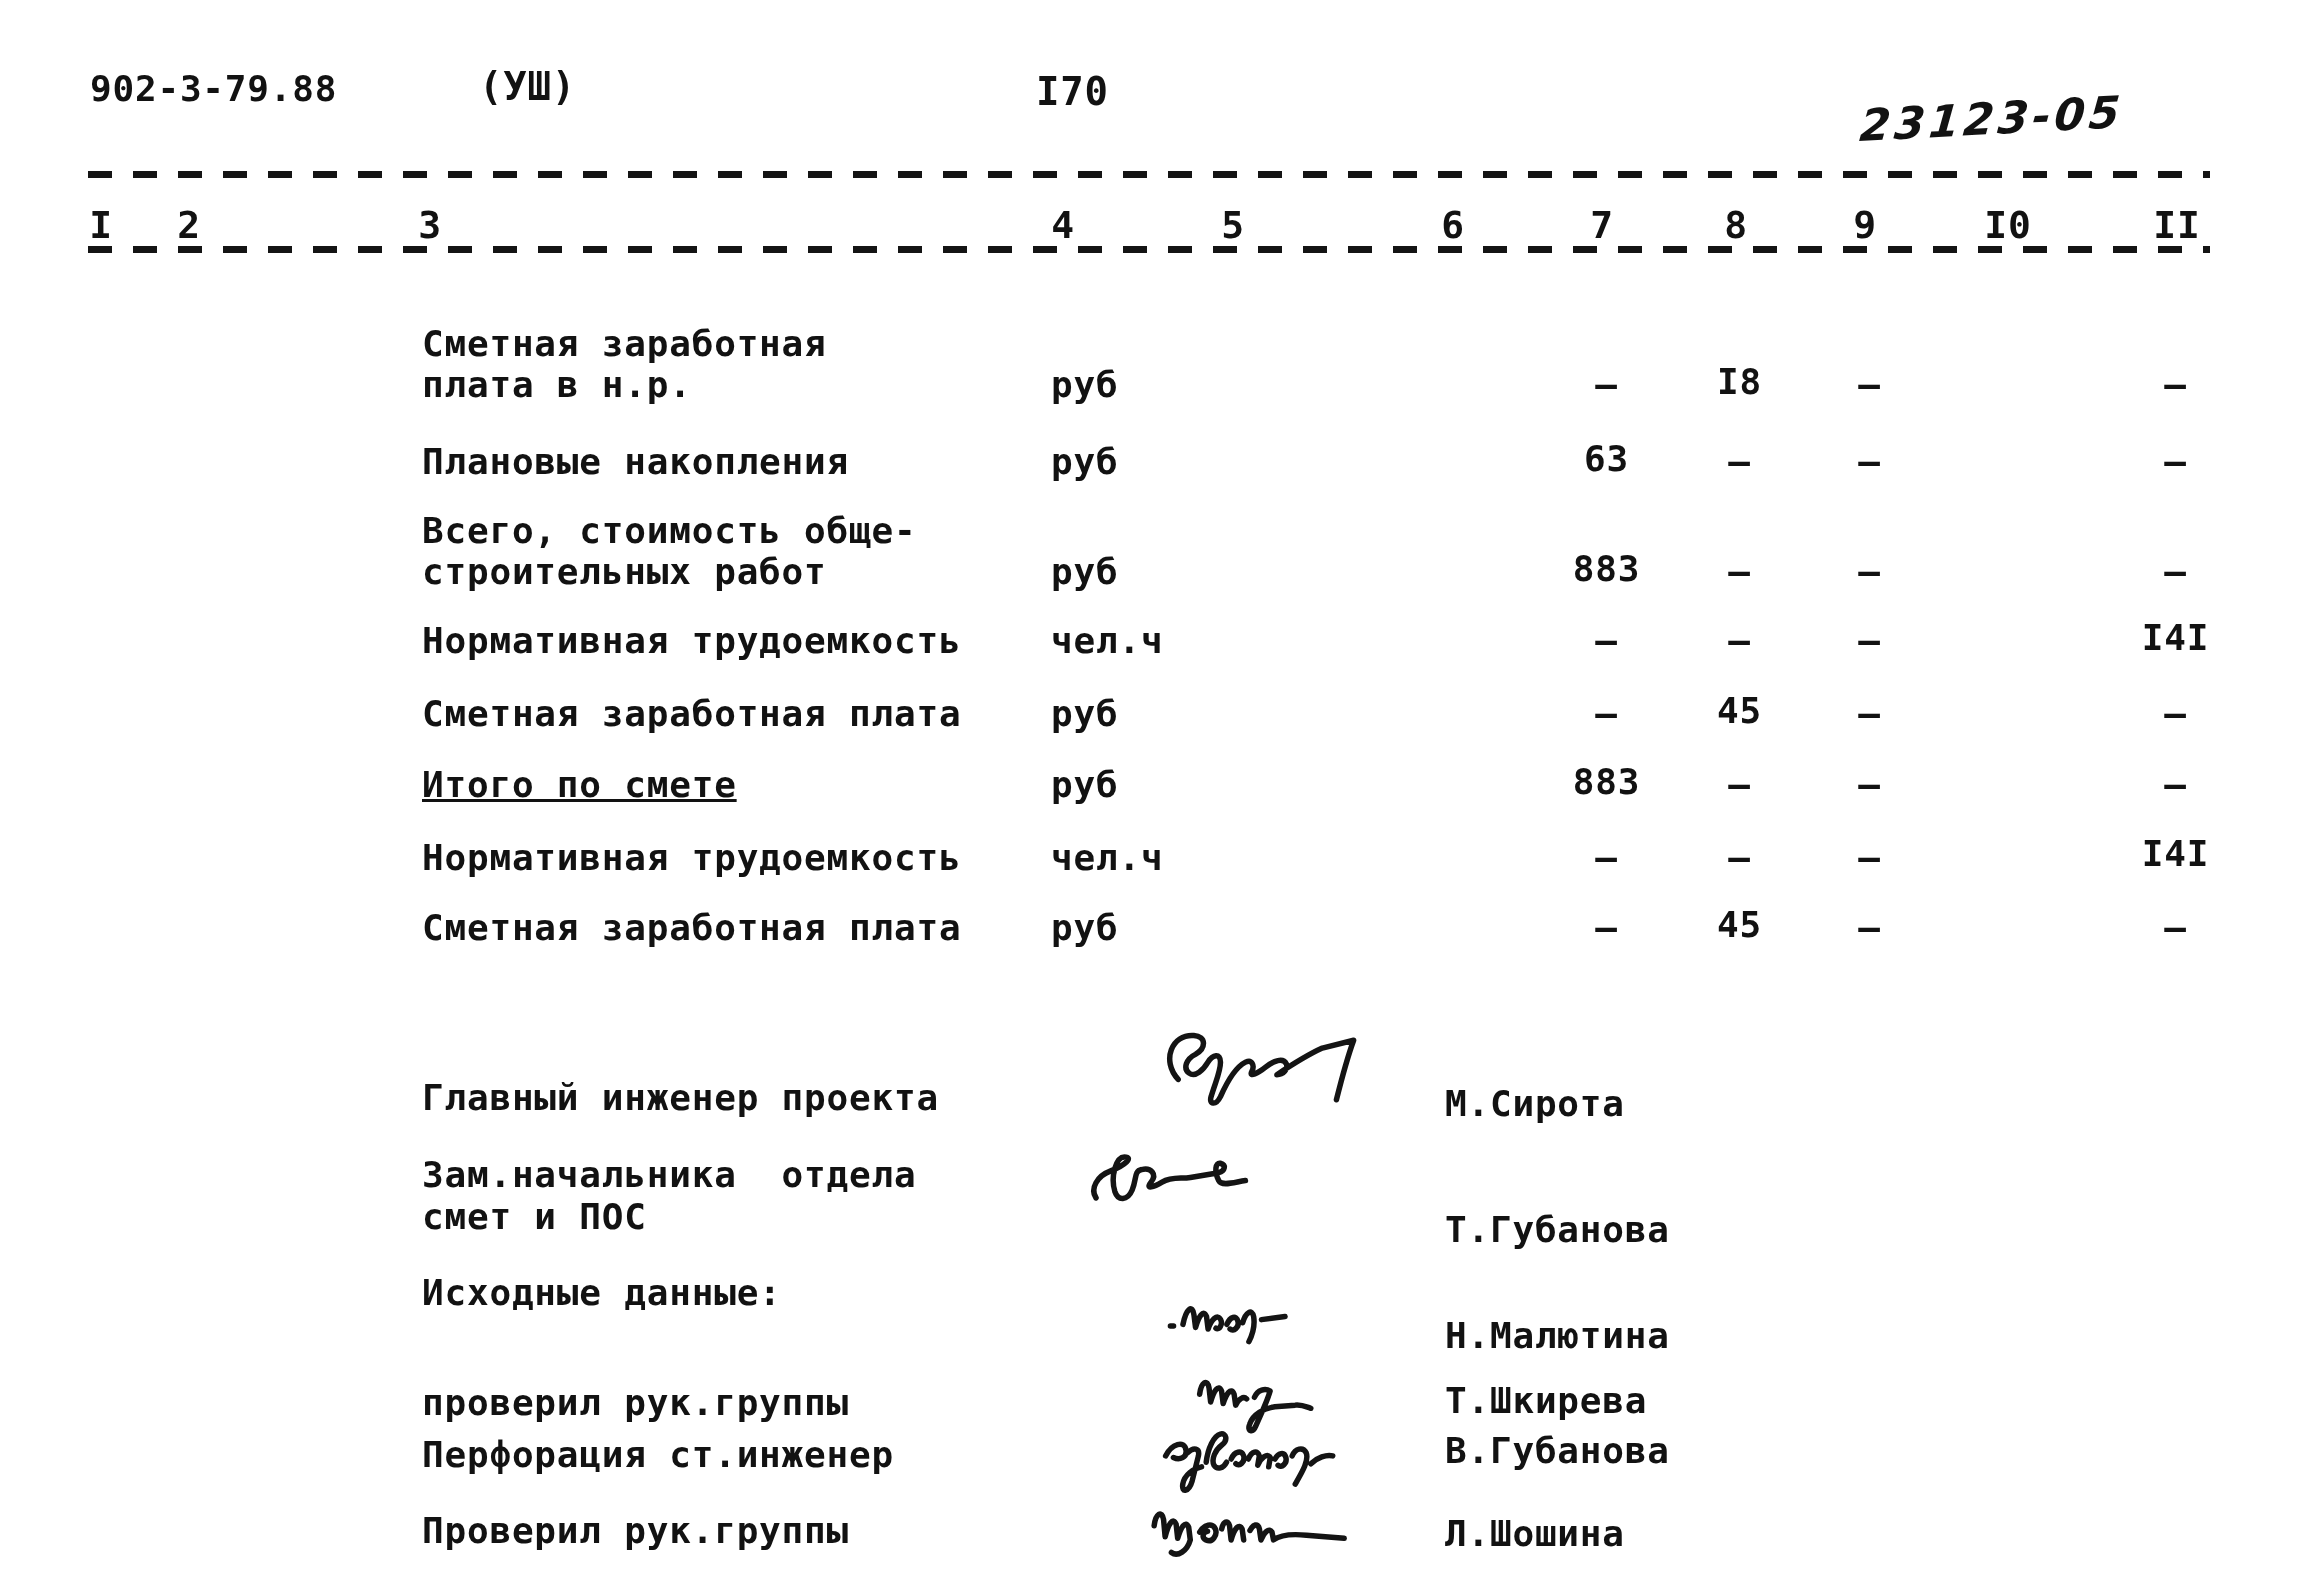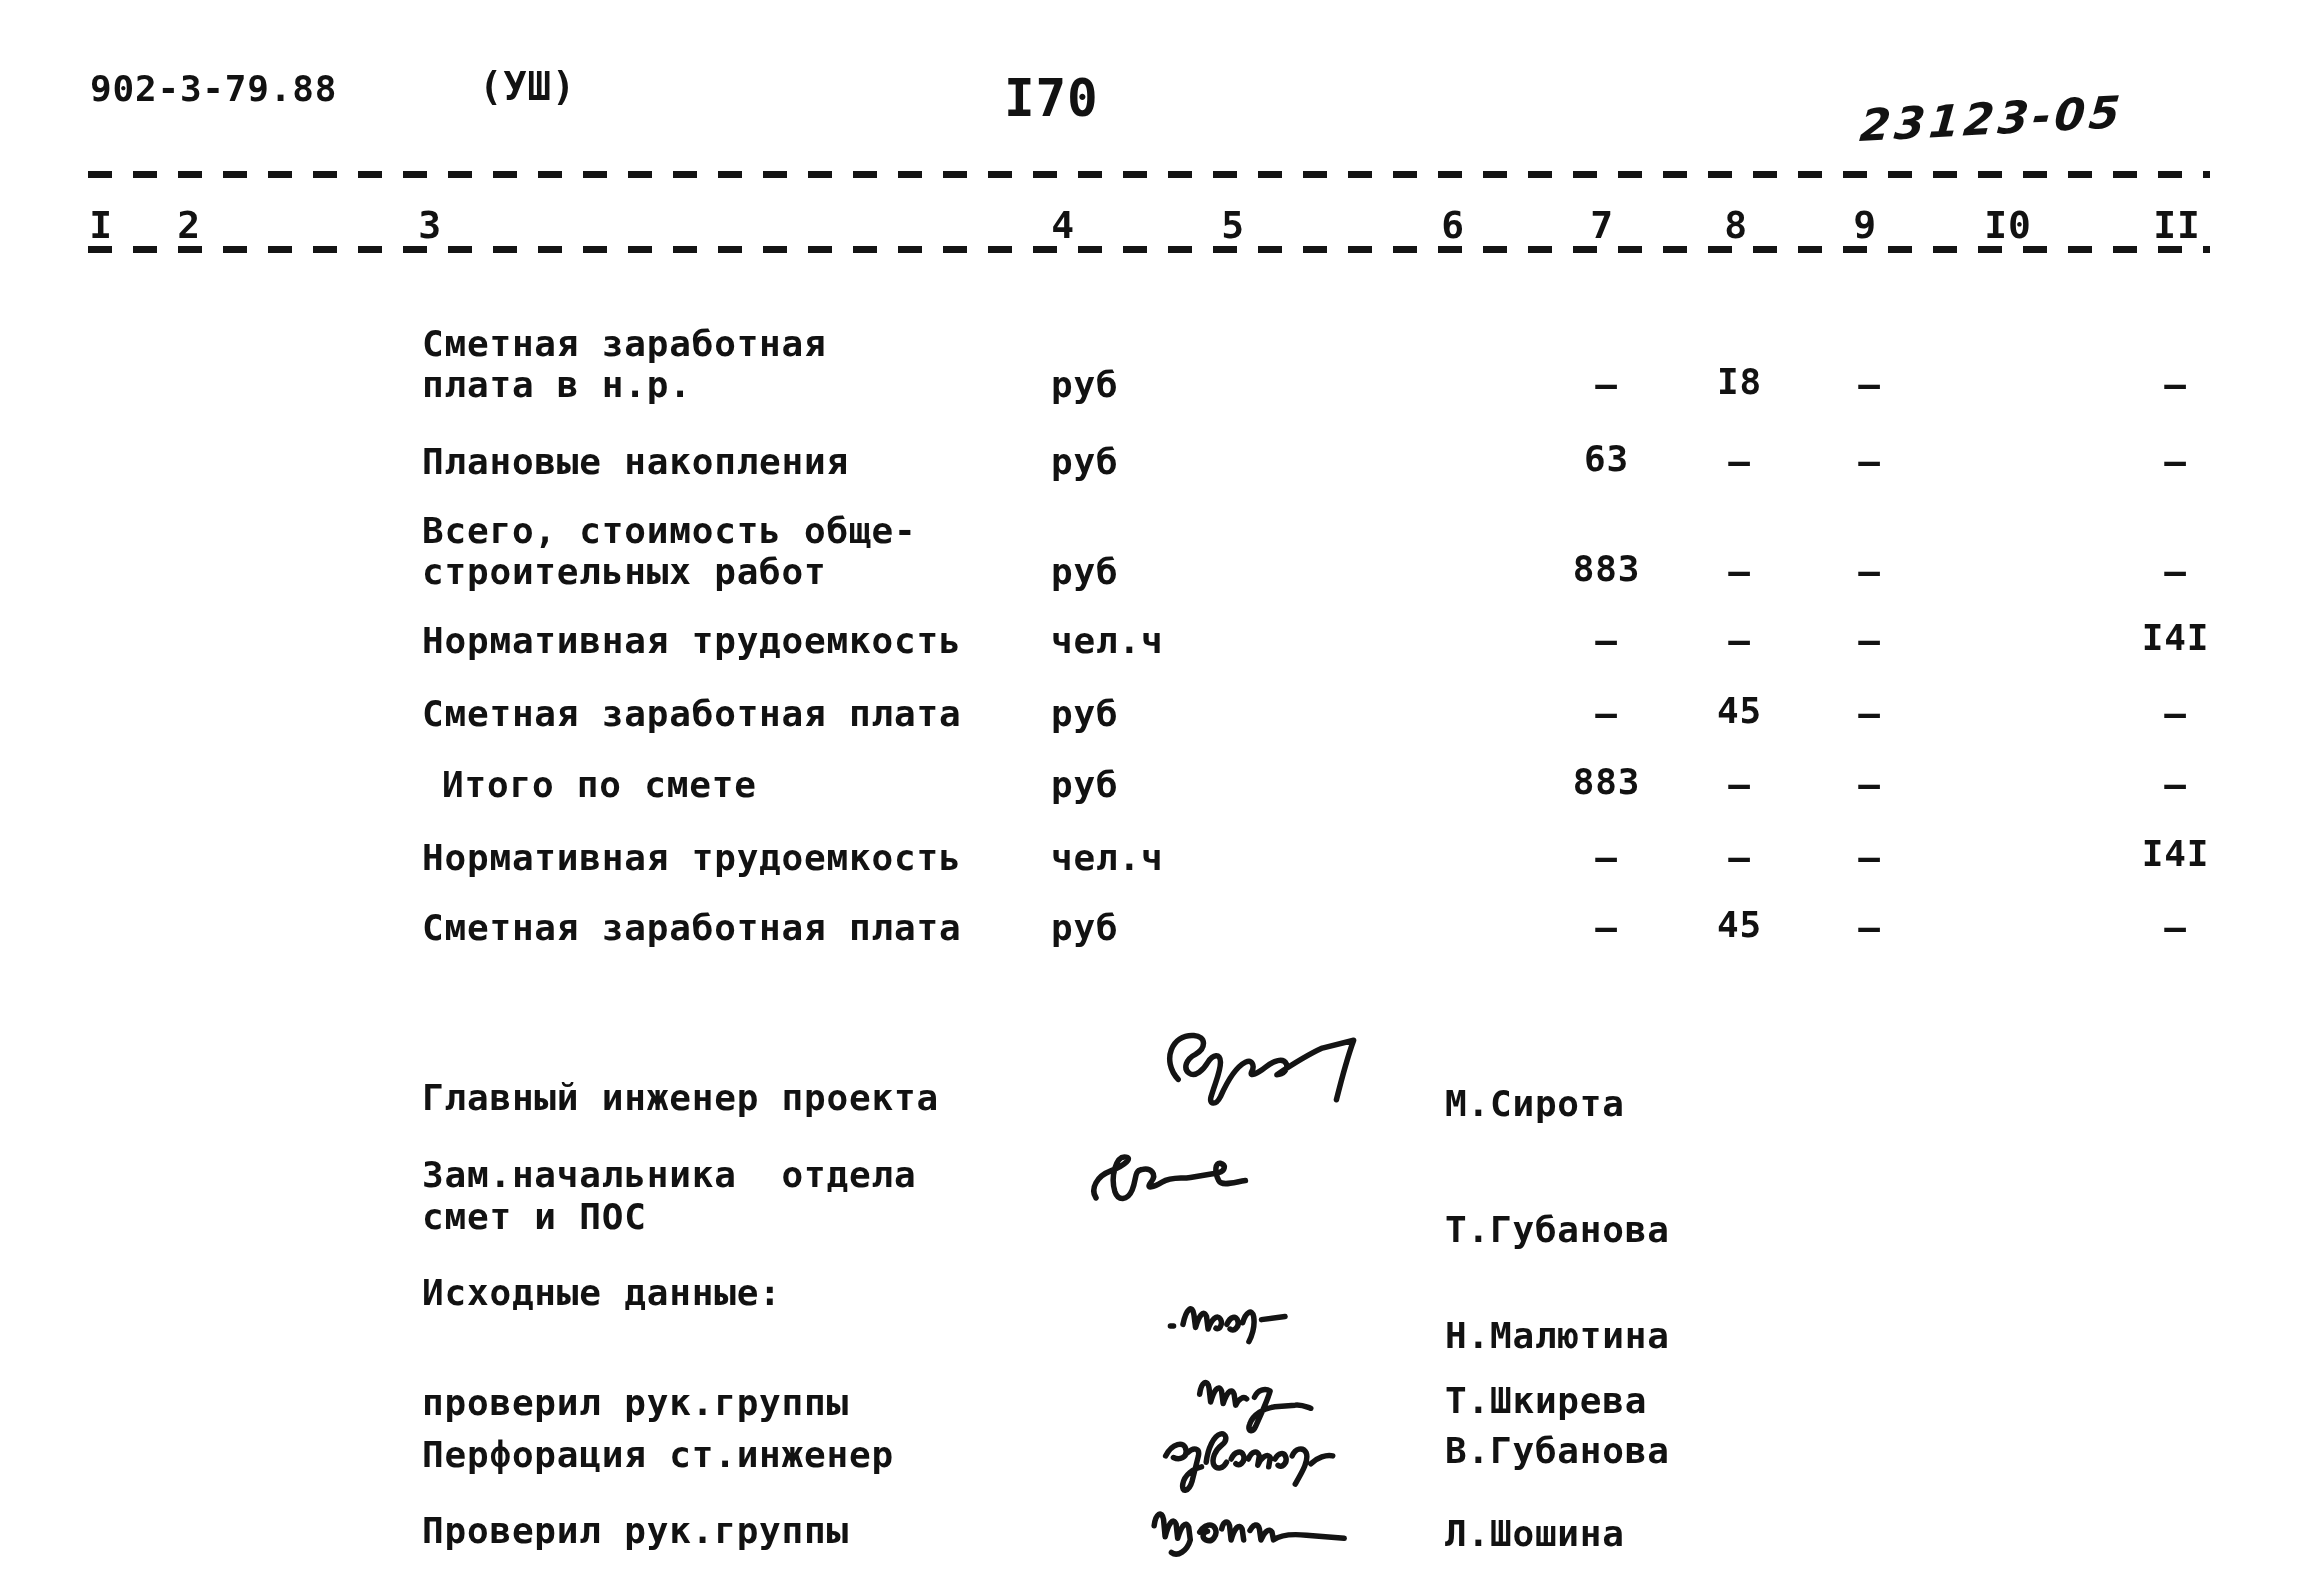--- a/index.html
+++ b/index.html
@@ -60,21 +60,21 @@
     stroke-linejoin:round;
   }
 </style>
 </head>
 <body>
 
 <div class="page">
 
   <span class="t" style="left:90px;top:53px;">902-3-79.88</span>
   <span class="t" style="left:479px;top:50px;font-size:39px;">(УШ)</span>
-  <span class="t" style="left:1004px;top:55px;font-size:51px;">I70</span>
+  <span class="t" style="left:1036px;top:55px;font-size:39px;">I70</span>
   <span class="hand" style="left:1860px;top:77px;">23123-05</span>
 
   <div class="dash-line" style="top:155px;"></div>
   <div class="dash-line" style="top:230px;"></div>
 
   <span class="t col-num" style="left:101px;">I</span>
   <span class="t col-num" style="left:189px;">2</span>
   <span class="t col-num" style="left:430px;">3</span>
   <span class="t col-num" style="left:1063px;">4</span>
   <span class="t col-num" style="left:1233px;">5</span>
@@ -115,21 +115,21 @@
   <span class="t val" style="left:1799px;top:605px;">–</span>
   <span class="t val" style="left:2105px;top:602px;">I4I</span>
 
   <span class="t" style="left:422px;top:678px;">Сметная заработная плата</span>
   <span class="t" style="left:1051px;top:678px;">руб</span>
   <span class="t val" style="left:1536px;top:678px;">–</span>
   <span class="t val" style="left:1669px;top:675px;">45</span>
   <span class="t val" style="left:1799px;top:678px;">–</span>
   <span class="t val" style="left:2105px;top:678px;">–</span>
 
-  <span class="t" style="left:442px;top:749px;">Итого по смете</span>
+  <span class="t" style="left:422px;top:749px;text-decoration:underline;">Итого по смете</span>
   <span class="t" style="left:1051px;top:749px;">руб</span>
   <span class="t val" style="left:1536px;top:746px;">883</span>
   <span class="t val" style="left:1669px;top:749px;">–</span>
   <span class="t val" style="left:1799px;top:749px;">–</span>
   <span class="t val" style="left:2105px;top:749px;">–</span>
 
   <span class="t" style="left:422px;top:822px;">Нормативная трудоемкость</span>
   <span class="t" style="left:1051px;top:822px;">чел.ч</span>
   <span class="t val" style="left:1536px;top:822px;">–</span>
   <span class="t val" style="left:1669px;top:822px;">–</span>

